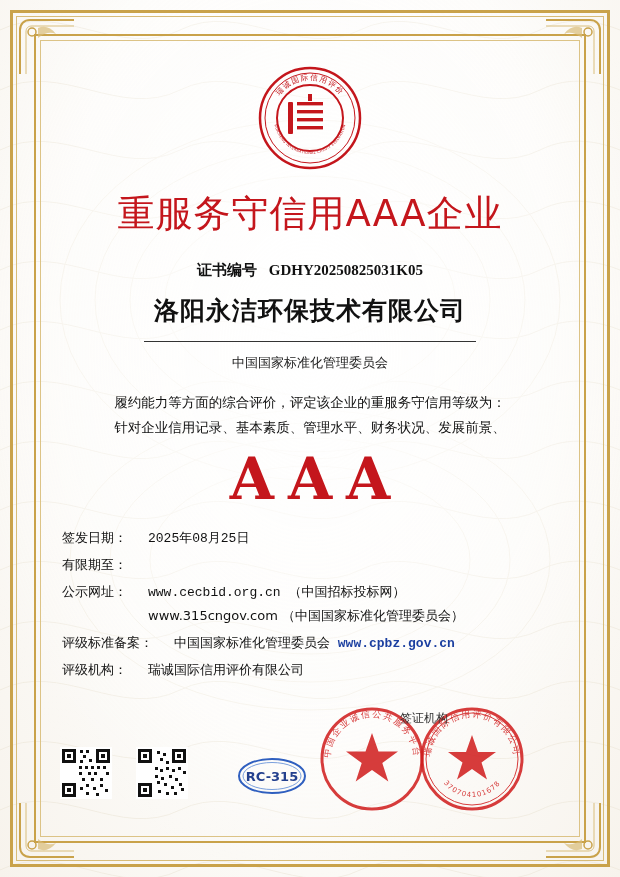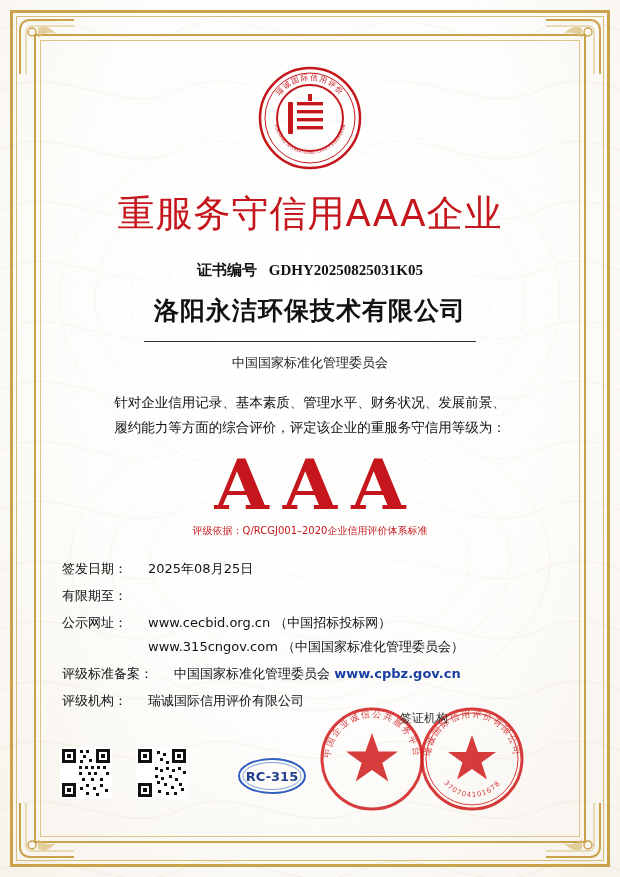--- a/index.html
+++ b/index.html
@@ -129,21 +129,21 @@
     margin:18px auto 0;
     width:420px;
     font-size:13.5px;
     line-height:1.85;
     color:#111;
     text-align:center;
     font-family:"DejaVu Sans","Liberation Sans",sans-serif;
   }
   .grade{
     margin-top:10px;
-    font-size:70px;
+    font-size:57px;
     font-weight:bold;
     color:#c4161c;
     letter-spacing:14px;
     line-height:1;
     font-family:"DejaVu Serif","Liberation Serif",serif;
     text-indent:14px;
   }
   .grade-standard{
     margin-top:4px;
     font-size:10px;
@@ -154,20 +154,21 @@
     margin:22px 0 0 14px;
     text-align:left;
     font-size:13px;
     color:#111;
     font-family:"DejaVu Sans","Liberation Sans",sans-serif;
   }
   .detail-row{
     display:flex;
     align-items:flex-start;
     margin-bottom:9px;
+    font-family:Liberation Mono, monospace;
   }
   .detail-label{
     width:86px;
     flex:0 0 86px;
   }
   .detail-value{flex:1;}
   .detail-value .blue{color:#1b3fa0;margin-top:40px;}
   .detail-sub{
     margin:-3px 0 9px 86px;
     font-size:13px;
@@ -297,26 +298,25 @@
       <span>证书编号</span>
       <span style="display:inline-block;width:8px"></span><span>GDHY20250825031K05</span>
     </div>
 
 
     <div><span class="company">洛阳永洁环保技术有限公司</span></div>
 
     <div class="address">中国国家标准化管理委员会</div>
 
     <div class="desc">
+      <div>履约能力等方面的综合评价，评定该企业的重服务守信用等级为：</div>
       <div>针对企业信用记录、基本素质、管理水平、财务状况、发展前景、</div>
-      <div>履约能力等方面的综合评价，评定该企业的重服务守信用等级为：</div>
     </div>
 
     <div class="grade">AAA</div>
-    <div class="grade-standard">评级依据：Q/RCGJ001–2020企业信用评价体系标准</div>
 
     <div class="details">
       <div class="detail-row">
         <div class="detail-label">签发日期：</div>
         <div class="detail-value">2025年08月25日</div>
       </div>
       <div class="detail-row">
         <div class="detail-label">有限期至：</div>
       </div>
       <div class="detail-row">

